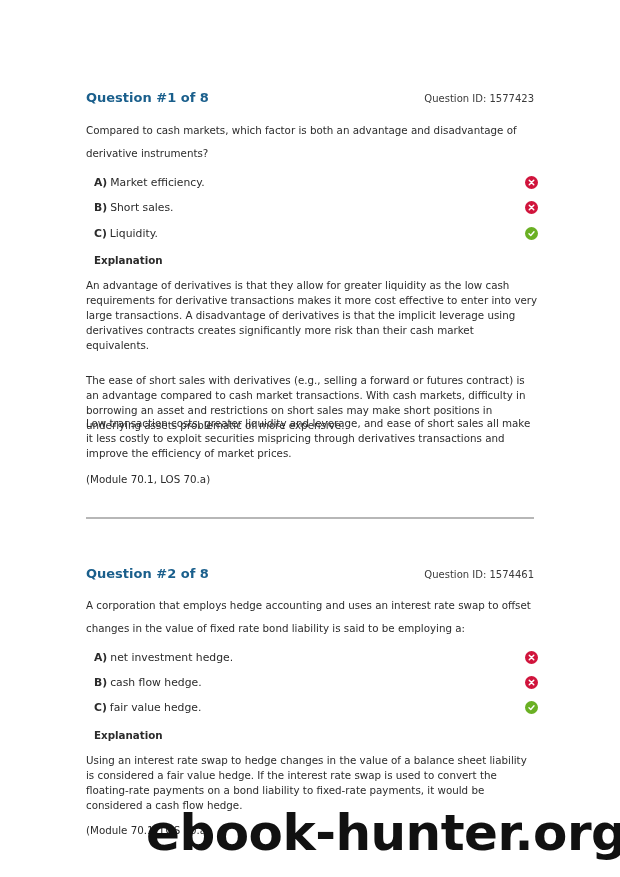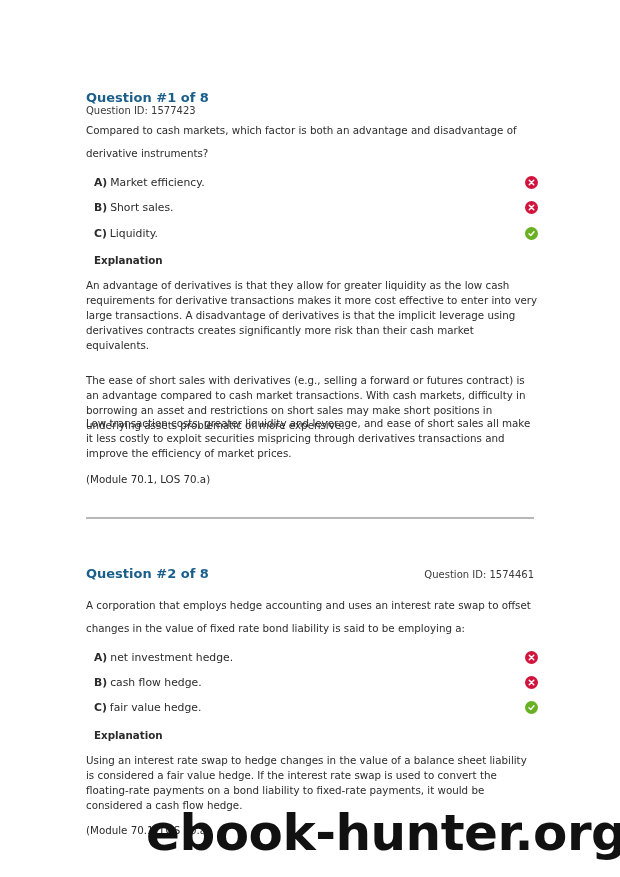--- a/index.html
+++ b/index.html
@@ -43,21 +43,21 @@
   .watermark {
     position: absolute; left: 146px; top: 808px;
     font-family: "DejaVu Sans", sans-serif; font-weight: bold;
     font-size: 50px; color: #111; letter-spacing: -0.5px; line-height: 1;
     white-space: nowrap;
   }
 </style>
 </head>
 <body>
 
-<div class="q-header" style="top:90px;flex-direction:column;">
+<div class="q-header" style="top:90px;">
   <span class="q-title">Question #1 of 8</span>
   <span class="q-id">Question ID: 1577423</span>
 </div>
 <div class="q-stem" style="top:119px;">Compared to cash markets, which factor is both an advantage and disadvantage of derivative instruments?</div>
 
 <div class="choice" style="top:174px;">
   <span><span class="letter">A)</span><span>Market efficiency.</span></span>
   <span class="icon-circle" style="background:#d0143c;">
     <svg viewBox="0 0 10 10">
         <path d="M2.5 2.5 L7.5 7.5 M7.5 2.5 L2.5 7.5" stroke="#fff" stroke-width="1.6" stroke-linecap="round"></path>

